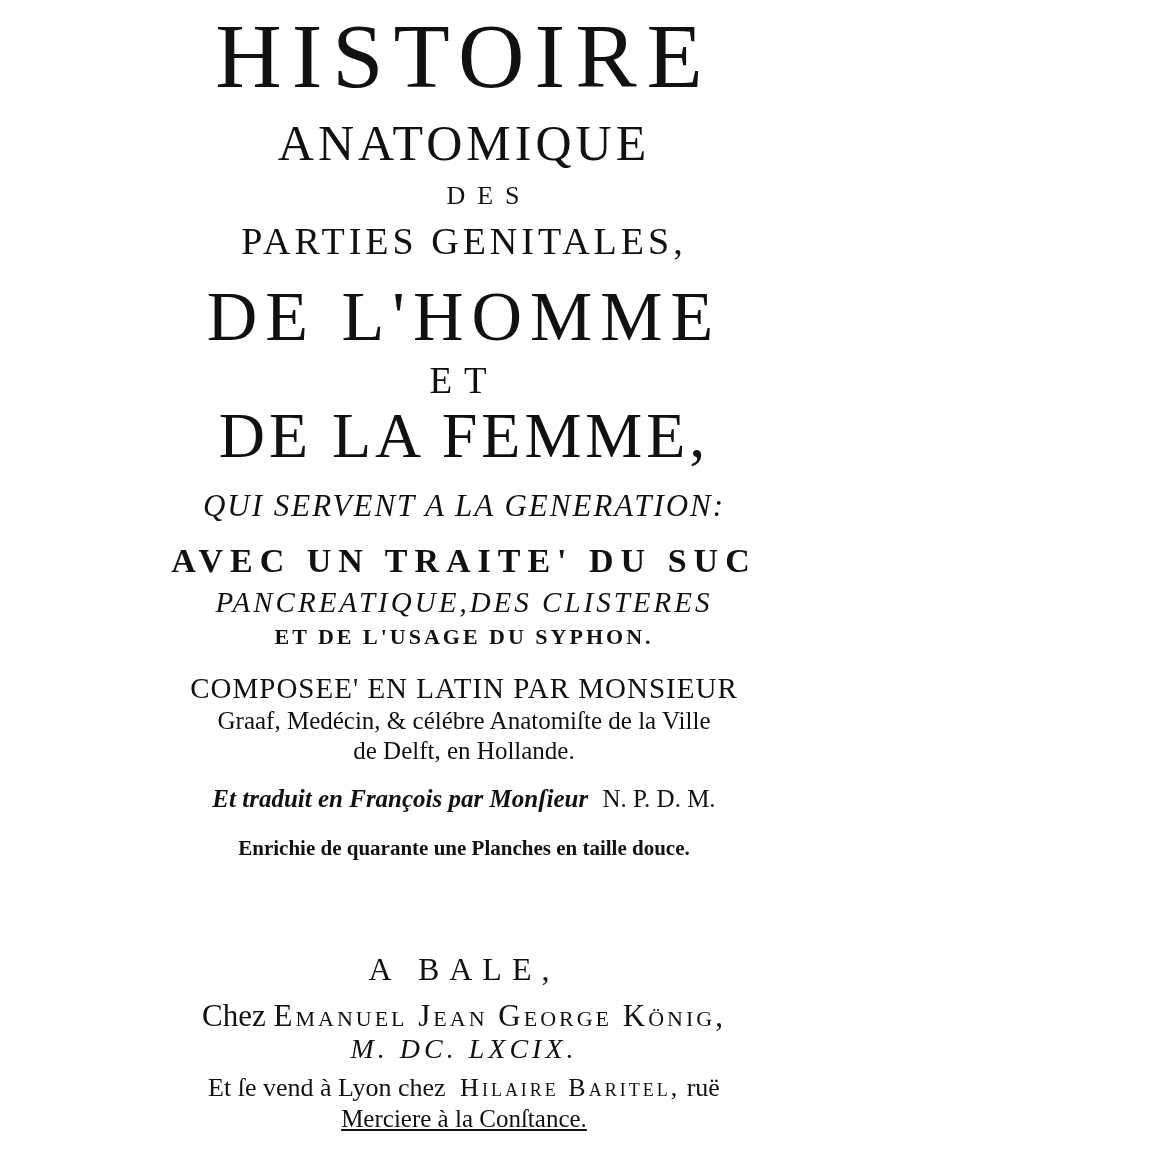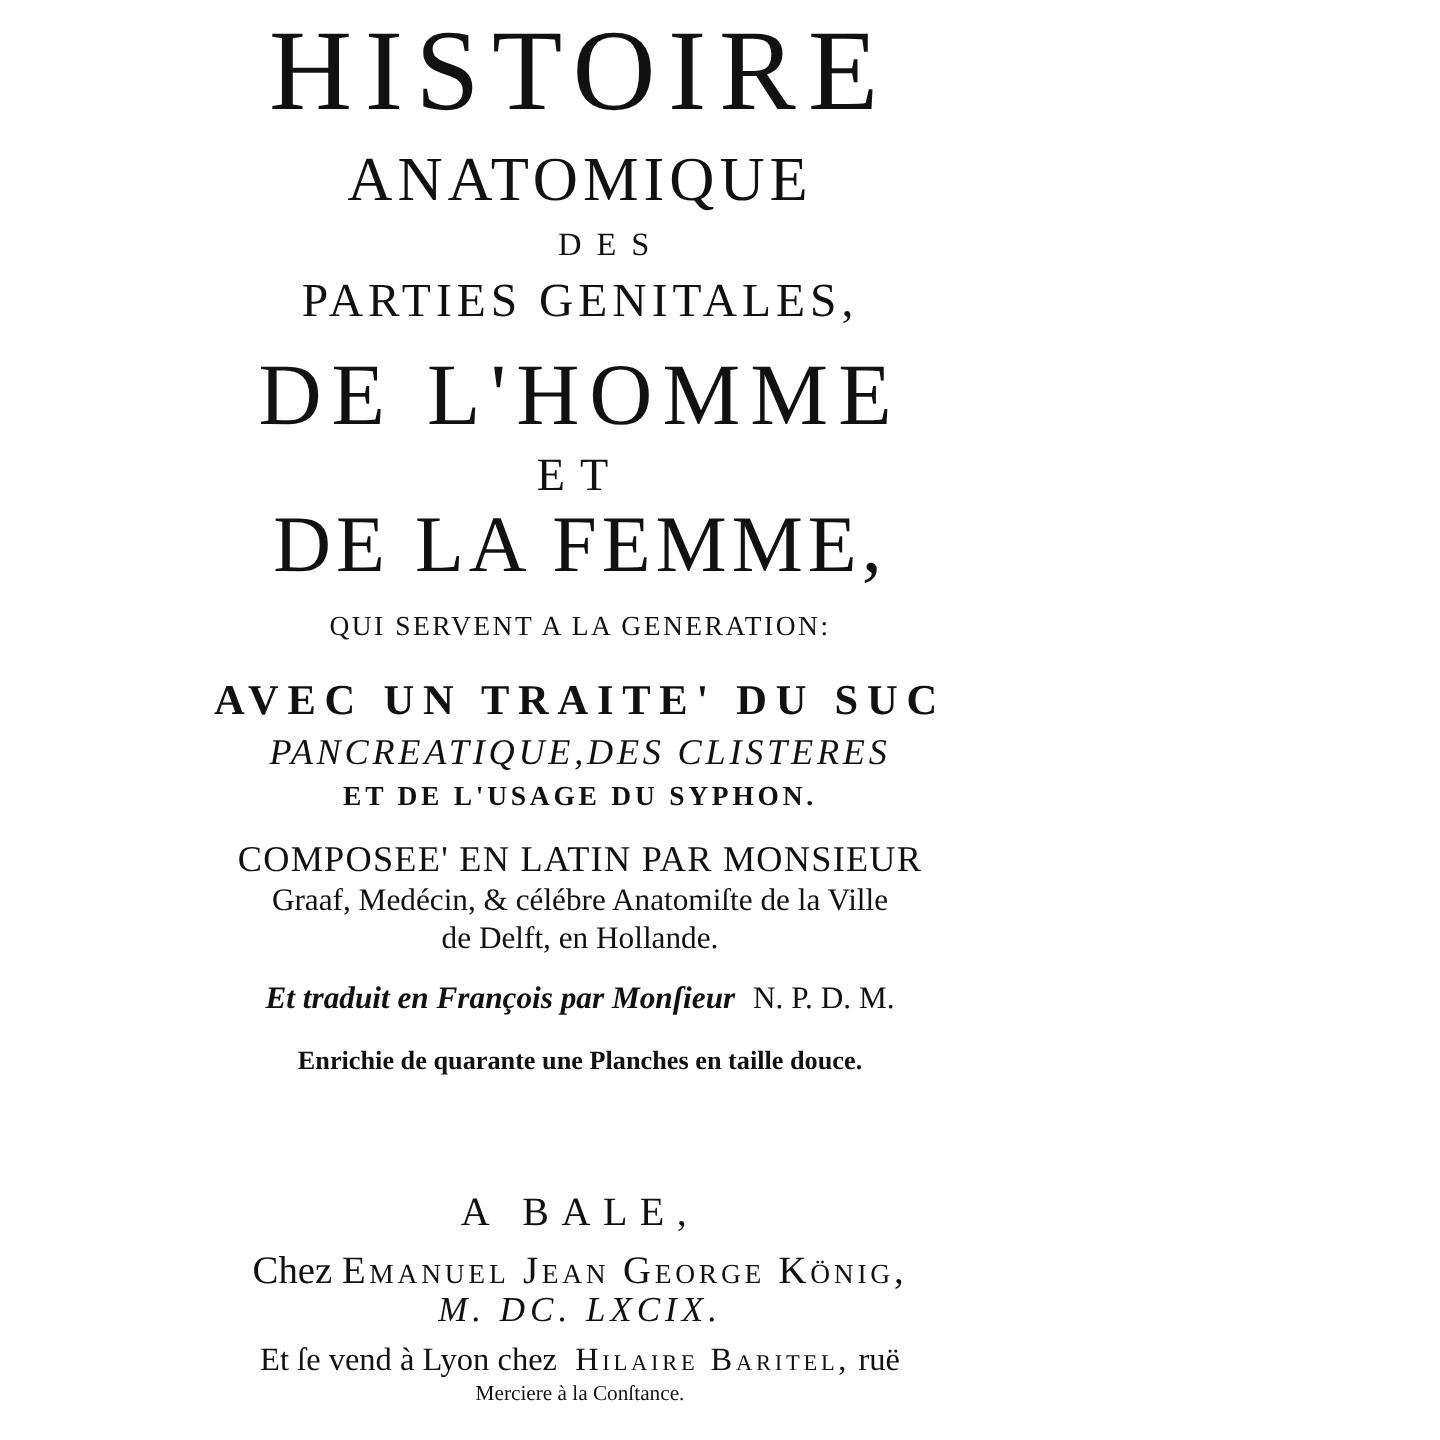--- a/index.html
+++ b/index.html
@@ -13,21 +13,21 @@
 <body>
 
 <div>
   <div class="line" style="top:10px;font-size:92px;letter-spacing:10px;">HISTOIRE</div>
   <div class="line" style="top:118px;font-size:50px;letter-spacing:4px;">ANATOMIQUE</div>
   <div class="line" style="top:183px;font-size:26px;letter-spacing:12px;padding-left:25px;">DES</div>
   <div class="line" style="top:222px;font-size:38px;letter-spacing:4px;">PARTIES GENITALES,</div>
   <div class="line" style="top:282px;font-size:70px;letter-spacing:8px;">DE L'HOMME</div>
   <div class="line" style="top:362px;font-size:37px;letter-spacing:12px;">ET</div>
   <div class="line" style="top:404px;font-size:64px;letter-spacing:4px;">DE LA FEMME,</div>
-  <div class="line" style="top:490px;font-size:22px;letter-spacing:2px;">QUI SERVENT A LA GENERATION:</div>
+  <div class="line" style="top:490px;font-size:31px;letter-spacing:2px;font-style:italic;">QUI SERVENT A LA GENERATION:</div>
   <div class="line" style="top:544px;font-size:34px;font-weight:bold;letter-spacing:7px;">AVEC UN TRAITE' DU SUC</div>
   <div class="line" style="top:588px;font-size:29px;letter-spacing:3px;font-style:italic;">PANCREATIQUE,DES CLISTERES</div>
   <div class="line" style="top:626px;font-size:22px;font-weight:bold;letter-spacing:3px;">ET DE L'USAGE DU SYPHON.</div>
   <div class="line" style="top:674px;font-size:29px;letter-spacing:1px;">COMPOSEE' EN LATIN PAR MONSIEUR</div>
   <div class="line" style="top:708px;font-size:25px;">Graaf, Medécin, &amp; célébre Anatomiſte de la Ville</div>
   <div class="line" style="top:738px;font-size:25px;">de Delft, en Hollande.</div>
   <div class="line" style="top:786px;font-size:25px;">
     <span class="it" style="font-weight:bold;">Et traduit en François par Monſieur</span>
     <span style="margin-left:8px;">N. P. D. M.</span>
   </div>
@@ -36,14 +36,14 @@
   <div class="line" style="top:1000px;font-size:31px;">
     <span>Chez</span>
     <span class="sc" style="letter-spacing:3px;">Emanuel Jean George König,</span>
   </div>
   <div class="line it" style="top:1035px;font-size:28px;letter-spacing:4px;">M. DC. LXCIX.</div>
   <div class="line" style="top:1075px;font-size:26px;">
     <span>Et ſe vend à Lyon chez</span>
     <span class="sc" style="letter-spacing:3px;margin-left:8px;">Hilaire Baritel,</span>
     <span>ruë</span>
   </div>
-  <div class="line" style="top:1106px;font-size:17px;">Merciere à la Conſtance.</div>
+  <div class="line" style="top:1106px;font-size:25px;text-decoration:underline;">Merciere à la Conſtance.</div>
 </div>
 
 </body></html>

